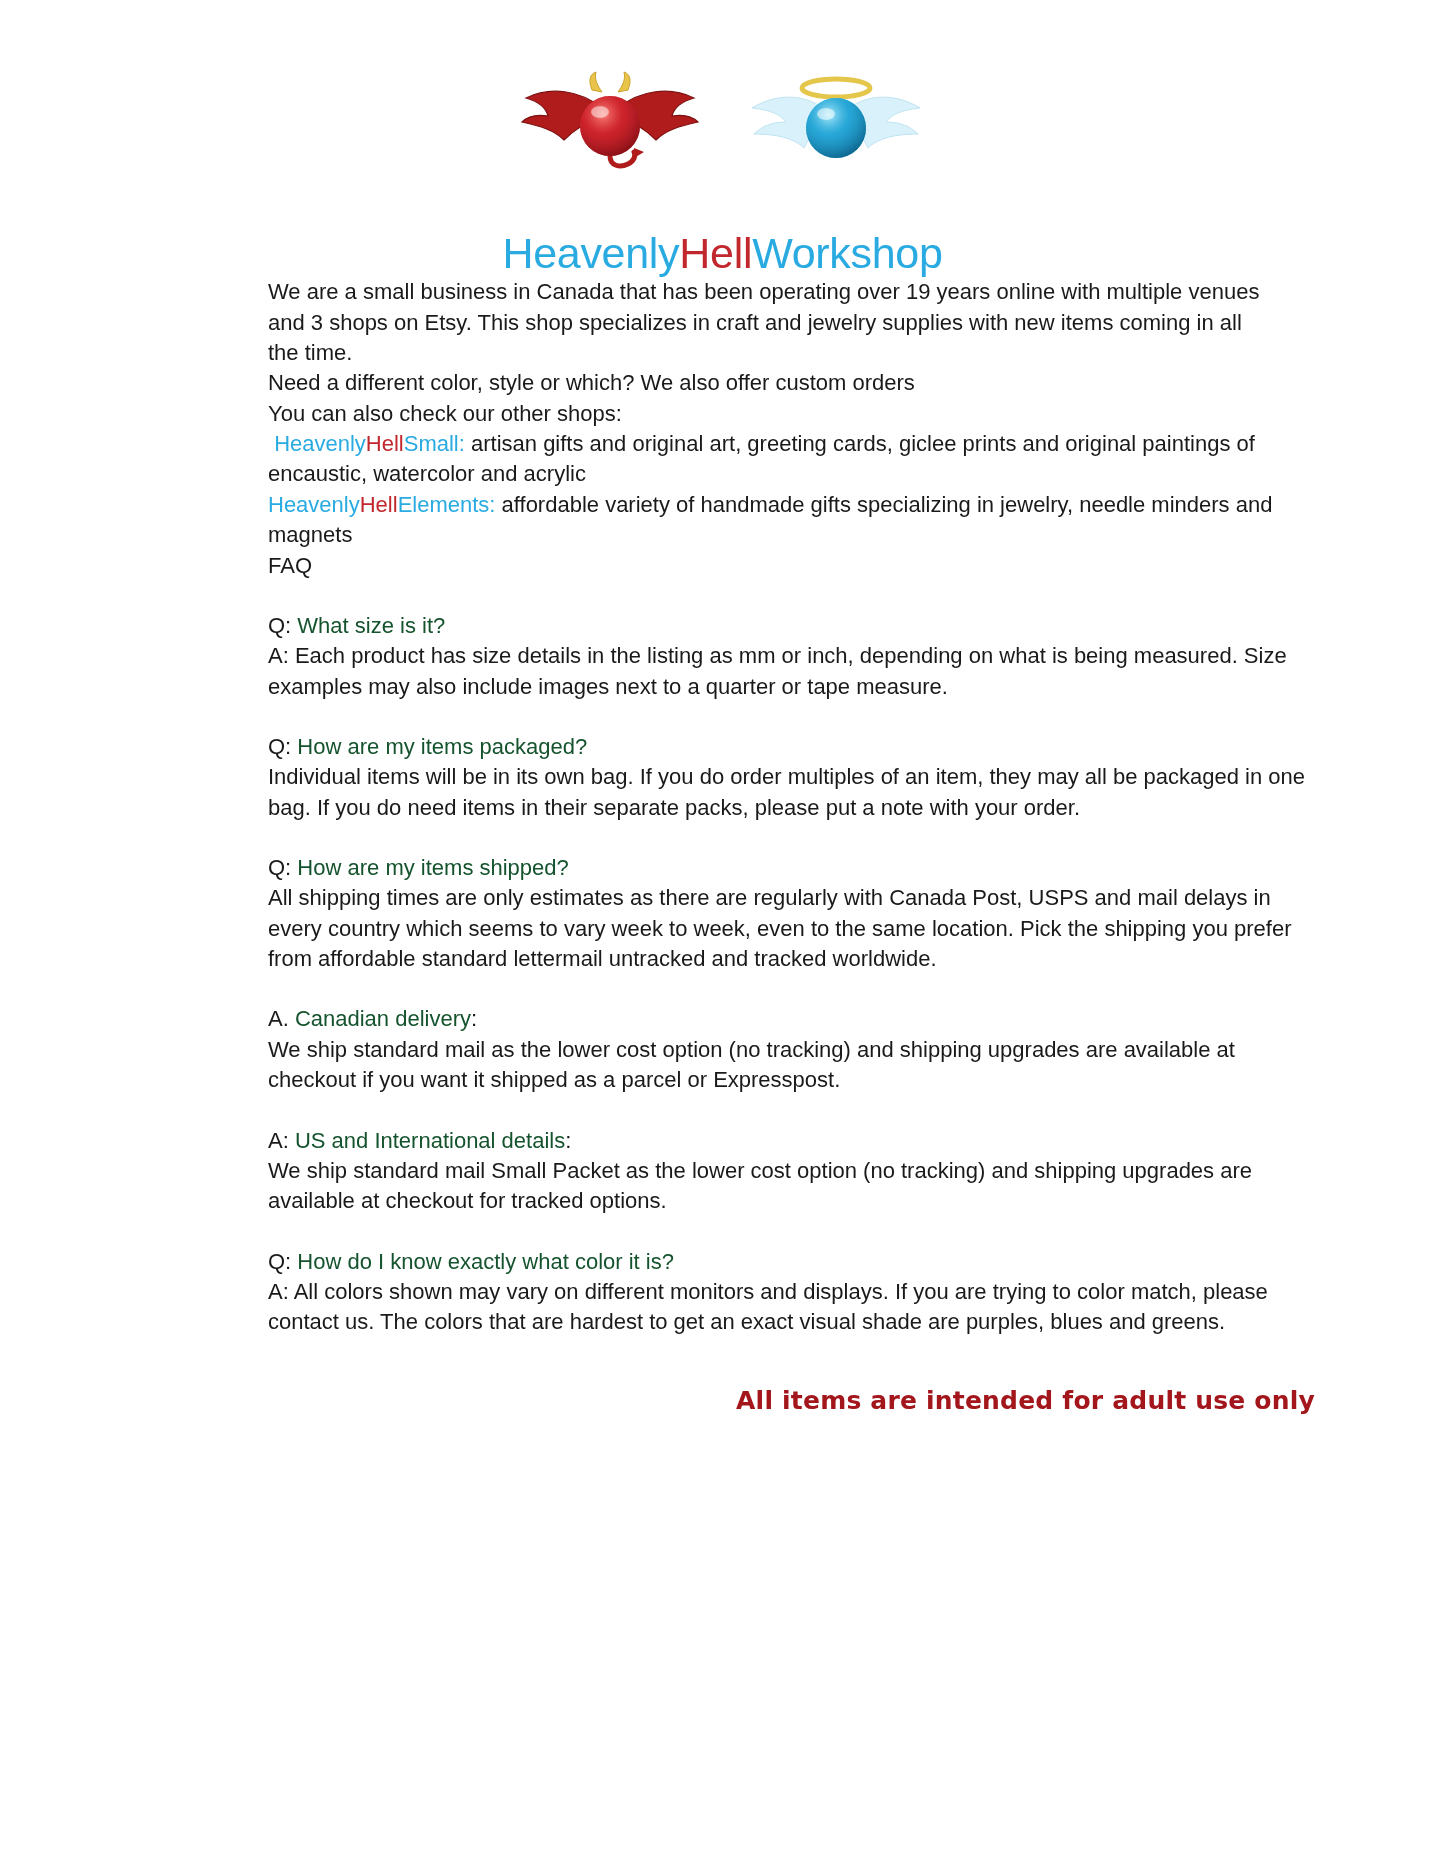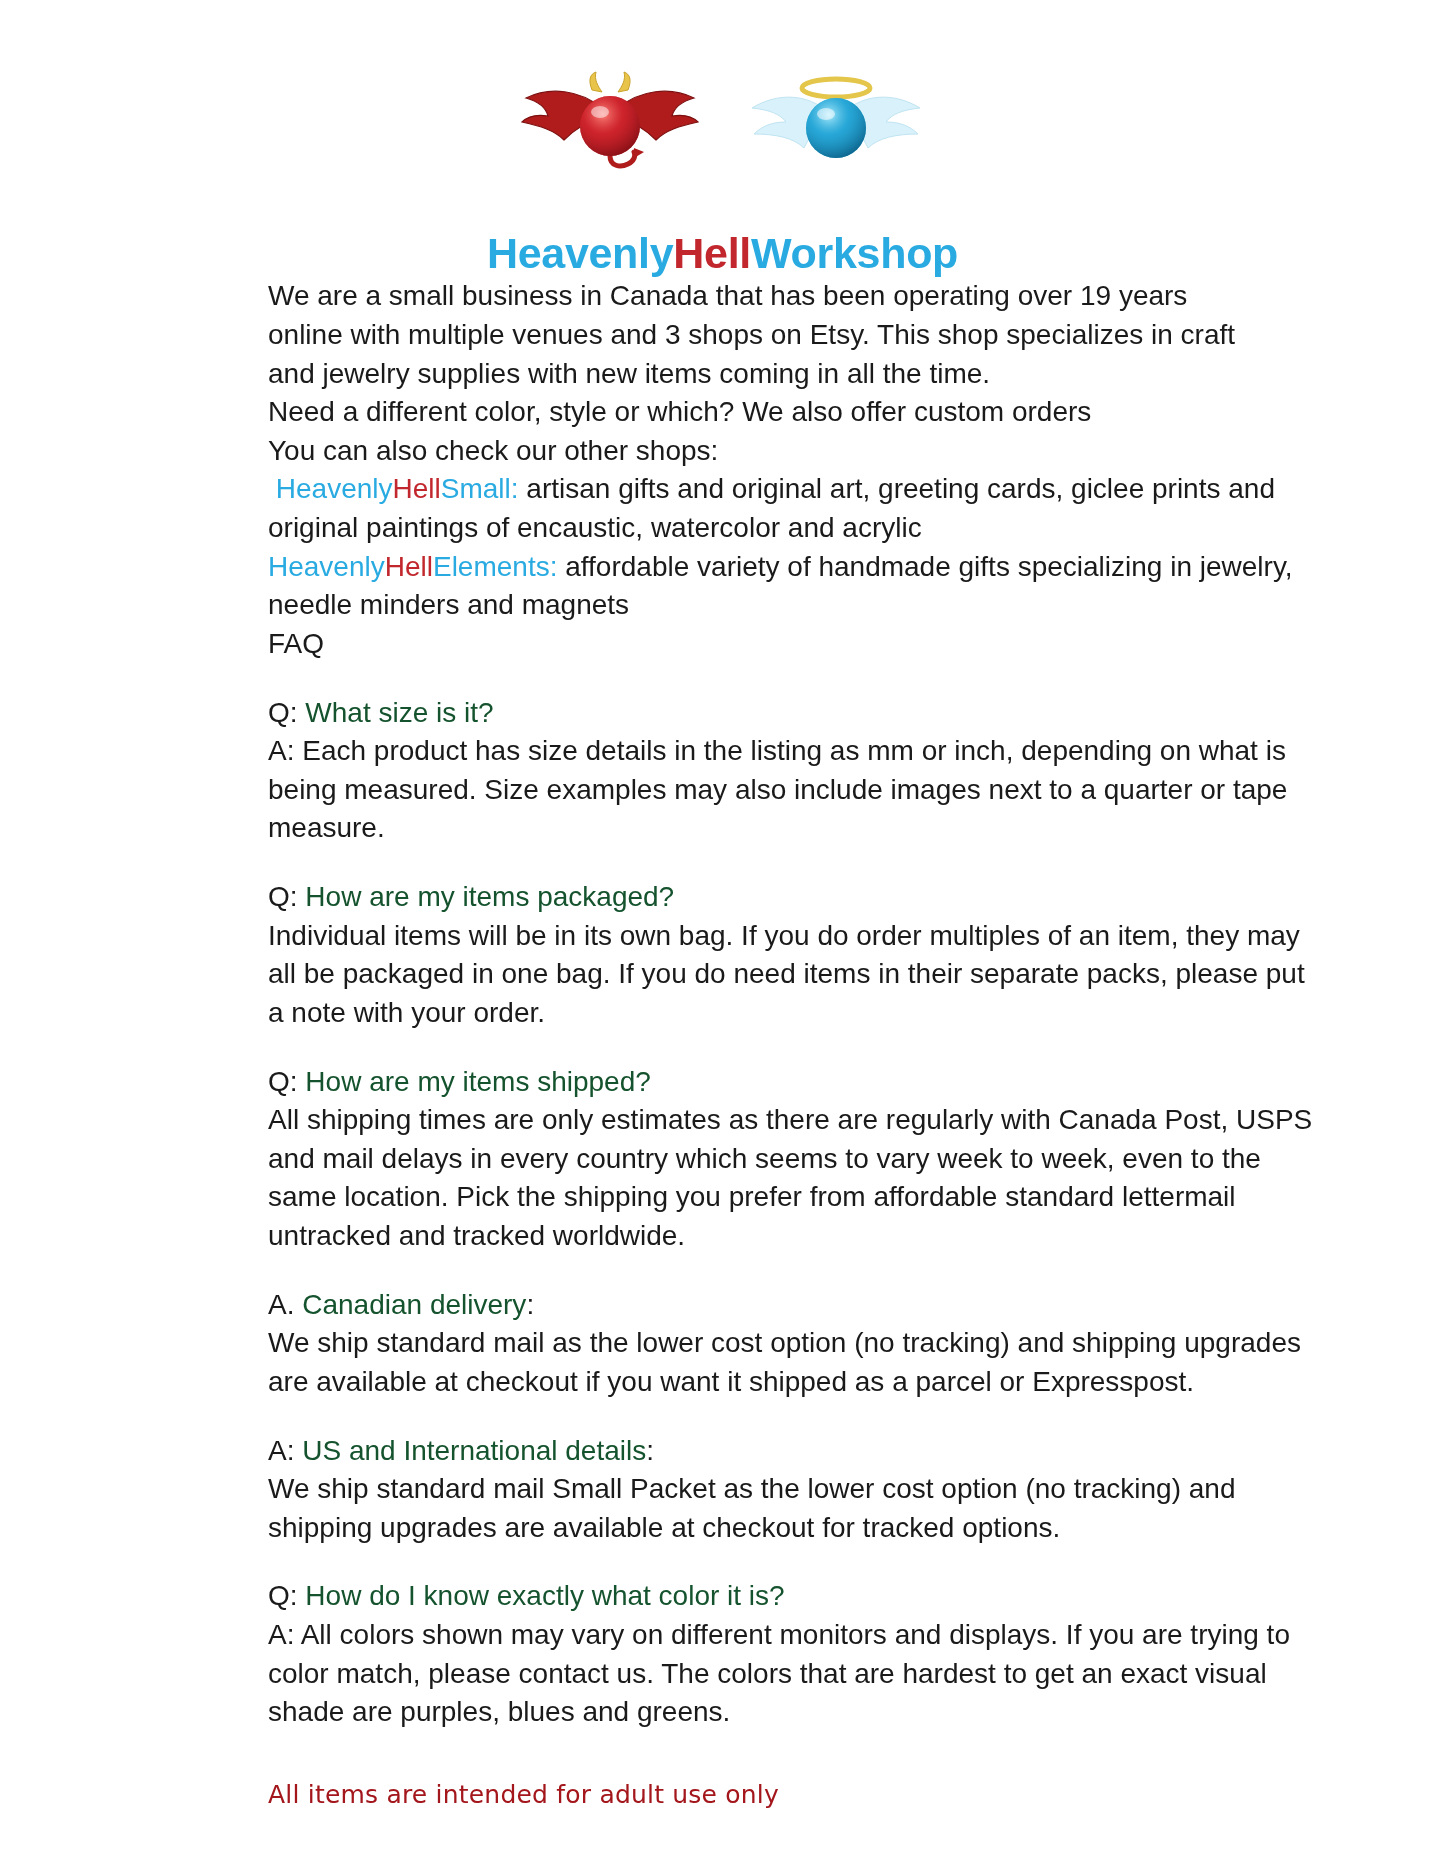--- a/index.html
+++ b/index.html
@@ -38,35 +38,35 @@
     height: 110px;
   }
   .devil-wrap svg, .angel-wrap svg { display: block; }
 
   
   .title {
     text-align: center;
     font-size: 43px;
     line-height: 1.1;
     margin-top: 52px;
-    font-weight: bold;
+    font-weight: normal;
     letter-spacing: -0.3px;
   }
   .t-blue { color: #29ABE2; }
   .t-red  { color: #C1272D; }
 
   
   .content {
     margin: 0 auto;
     width: 1185px;
     padding-left: 138px;
     box-sizing: border-box;
   }
   p.body {
-    font-size: 28px;
+    font-size: 22px;
     line-height: 1.38;
     margin: 0;
     color: #1a1a1a;
   }
 
   .para-intro { margin-top: 34px; width: 1000px; }
   .para-custom { margin-top: 28px; }
   .para-shops { margin-top: 30px; }
 
   .shop-name .n-blue { color: #29ABE2; }
@@ -74,25 +74,25 @@
 
   .q-line { margin-top: 0; }
   .q-label { color: #1a1a1a; }
   .q-text { color: #14532d; }
 
   .ans { color: #1a1a1a; }
 
   .blk { margin-top: 30px; }
 
   .footer-note {
-    text-align: left;
+    text-align: right;
     color: #A3161B;
     font-size: 25px;
     font-family: "DejaVu Sans", sans-serif;
-    font-weight: normal;
+    font-weight: bold;
     margin-top: 48px;
     letter-spacing: 0.2px;
   }
 </style>
 </head>
 <body>
 
 <div class="page">
 
   <div class="logo-row">

